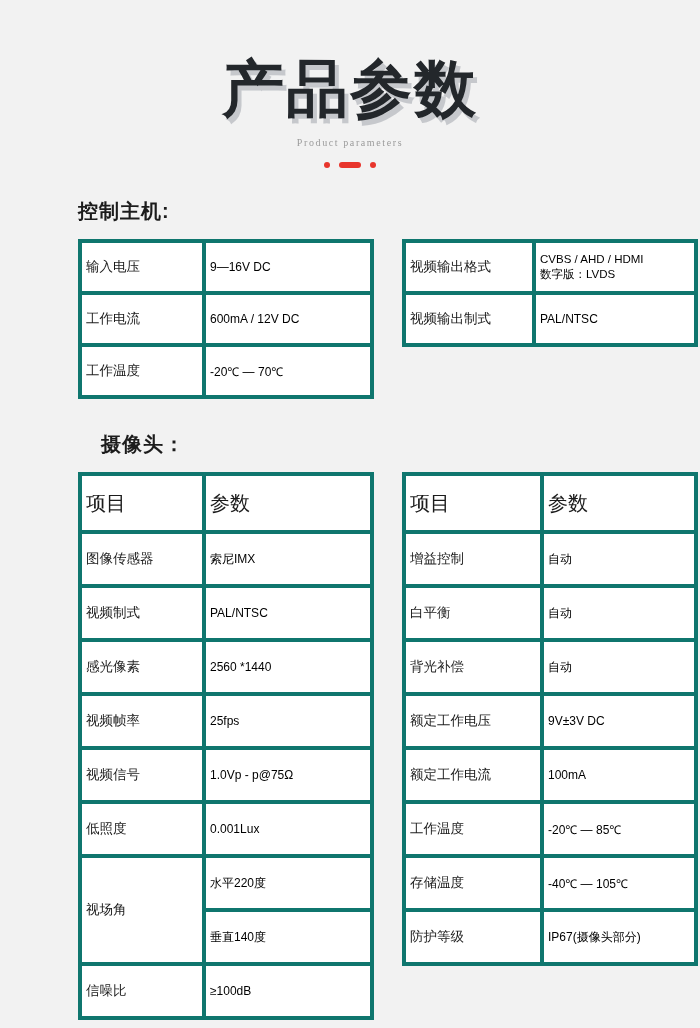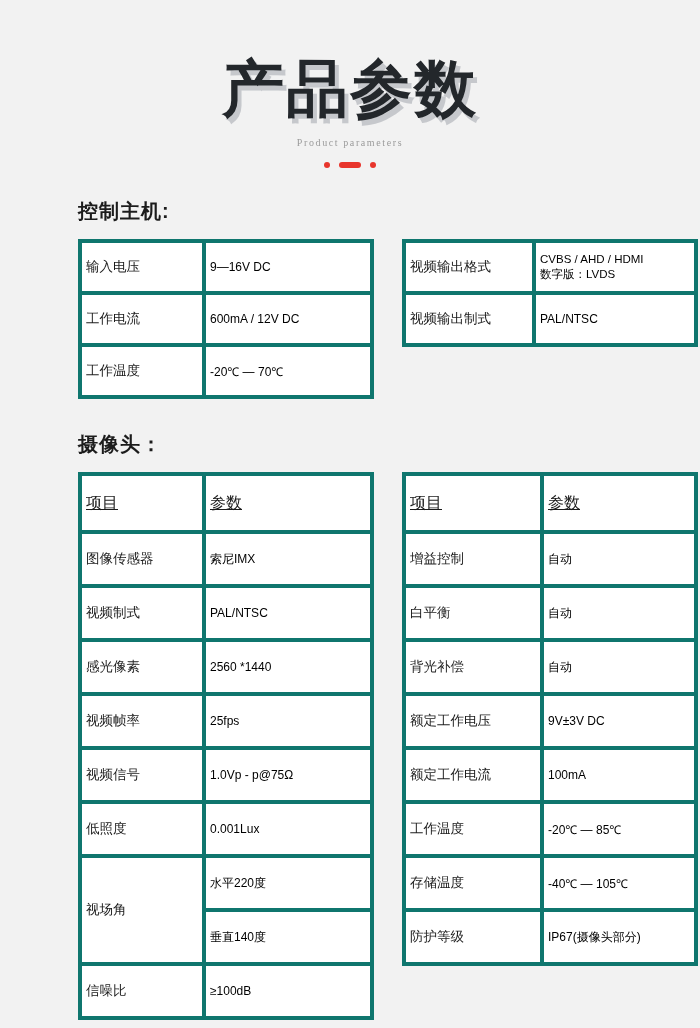--- a/index.html
+++ b/index.html
@@ -64,20 +64,21 @@
   }
   .section-title {
     font-size: 20px;
     font-weight: bold;
     color: #1c1c1c;
     margin: 28px 0 14px 0;
     letter-spacing: 1px;
   }
   .section-title.cam {
     margin-top: 32px;
+    margin-left: 23px;
   }
 
   .tables-row {
     display: flex;
     gap: 28px;
     align-items: flex-start;
   }
   .tbl {
     border-collapse: collapse;
     background: #fff;
@@ -93,23 +94,22 @@
   .cell-label {
     font-size: 13.5px;
     color: #1b1b1b;
     font-weight: 500;
   }
   .cell-value {
     font-size: 12px;
     color: #000000;
   }
   .cell-head {
-    font-size: 16px;
+    font-size: 20px;
     color: #1b1b1b;
-    text-decoration: underline;
   }
   .two-line {
     line-height: 1.35;
     font-size: 11.5px;
   }
 
   
   .host-left { width: 268px; }
   .host-right { width: 268px; }
   .host-left td, .host-right td { height: 48px; }

